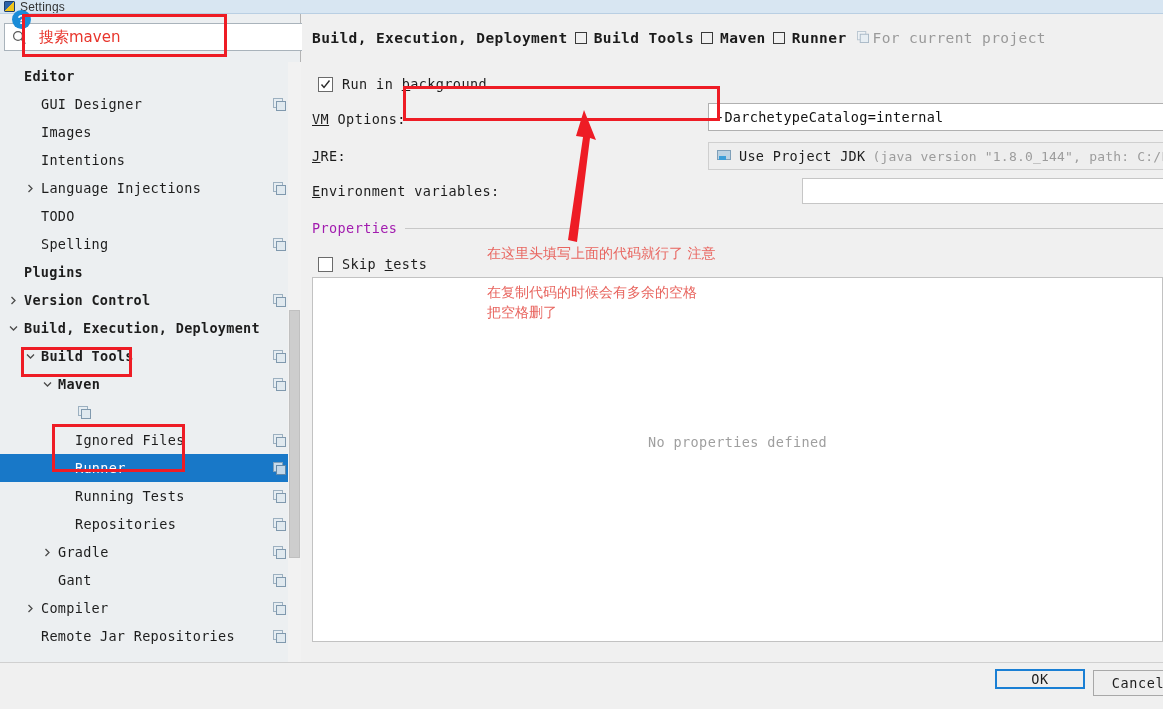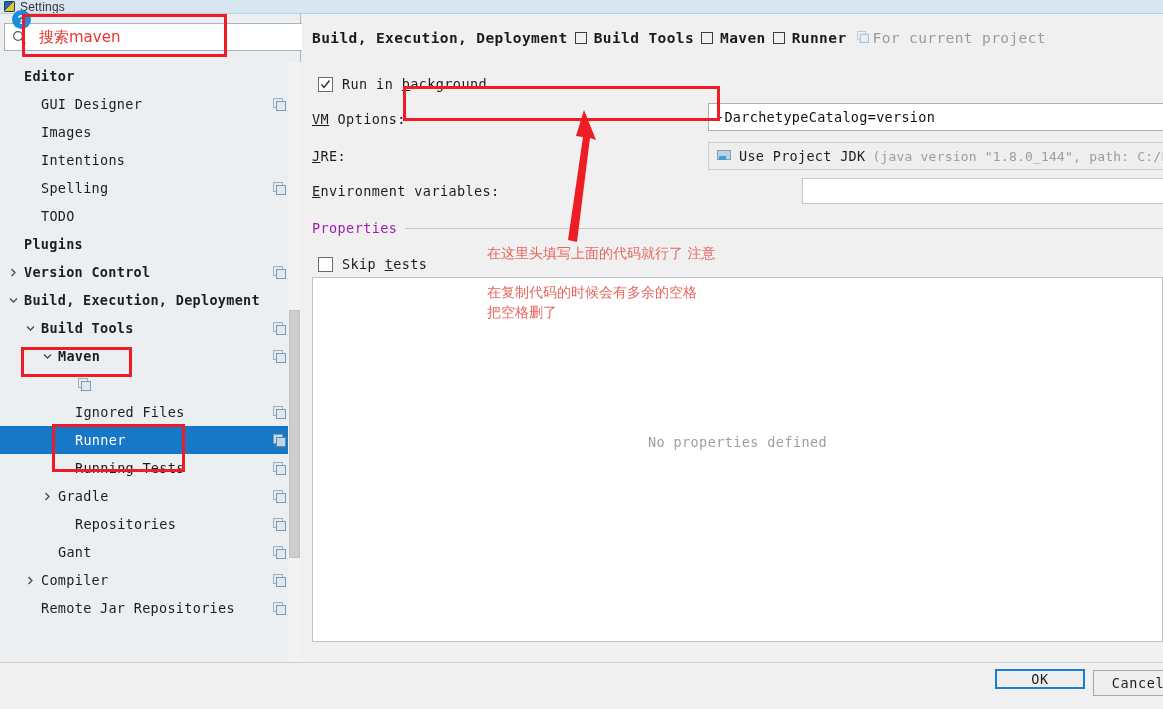--- a/index.html
+++ b/index.html
@@ -291,33 +291,47 @@
         <span class="twisty" style="margin-left: 23px;"></span>
         <span class="tlabel" style="margin-left: 4px;">Images</span>
         <span class="copyicon"></span>
       </div>
       <div class="tree-row">
         <span class="twisty" style="margin-left: 23px;"></span>
         <span class="tlabel" style="margin-left: 4px;">Intentions</span>
         <span class="copyicon"></span>
       </div>
       <div class="tree-row">
-        <span class="twisty" style="margin-left: 23px;"></span>
-        <span class="tlabel" style="margin-left: 4px;">Spelling</span>
+        <span class="twisty" style="margin-left: 23px;">
+          <svg width="9" height="9" viewBox="0 0 9 9">
+            <polyline points="2.5,1 6,4.5 2.5,8" fill="none" stroke="currentColor" stroke-width="1.3"></polyline>
+          </svg>
+        </span>
+        <span class="tlabel" style="margin-left: 4px;">Language Injections</span>
         <span class="copyicon">
           <svg width="13" height="13" viewBox="0 0 13 13">
             <rect x="0.5" y="0.5" width="9" height="9" fill="#e6edf3" stroke="#8fa6b8" stroke-width="1"></rect>
             <rect x="3.5" y="3.5" width="9" height="9" fill="#dfe8ef" stroke="#6e8ba3" stroke-width="1"></rect>
           </svg>
         </span>
       </div>
       <div class="tree-row">
         <span class="twisty" style="margin-left: 23px;"></span>
         <span class="tlabel" style="margin-left: 4px;">TODO</span>
         <span class="copyicon"></span>
+      </div>
+      <div class="tree-row">
+        <span class="twisty" style="margin-left: 23px;"></span>
+        <span class="tlabel" style="margin-left: 4px;">Spelling</span>
+        <span class="copyicon">
+          <svg width="13" height="13" viewBox="0 0 13 13">
+            <rect x="0.5" y="0.5" width="9" height="9" fill="#e6edf3" stroke="#8fa6b8" stroke-width="1"></rect>
+            <rect x="3.5" y="3.5" width="9" height="9" fill="#dfe8ef" stroke="#6e8ba3" stroke-width="1"></rect>
+          </svg>
+        </span>
       </div>
       <div class="tree-row bold">
         <span class="twisty" style="margin-left: 6px;"></span>
         <span class="tlabel" style="margin-left: 4px;">Plugins</span>
         <span class="copyicon"></span>
       </div>
       <div class="tree-row bold">
         <span class="twisty" style="margin-left: 6px;">
           <svg width="9" height="9" viewBox="0 0 9 9">
             <polyline points="2.5,1 6,4.5 2.5,8" fill="none" stroke="currentColor" stroke-width="1.3"></polyline>
@@ -401,36 +415,36 @@
         <span class="twisty" style="margin-left: 57px;"></span>
         <span class="tlabel" style="margin-left: 4px;">Running Tests</span>
         <span class="copyicon">
           <svg width="13" height="13" viewBox="0 0 13 13">
             <rect x="0.5" y="0.5" width="9" height="9" fill="#e6edf3" stroke="#8fa6b8" stroke-width="1"></rect>
             <rect x="3.5" y="3.5" width="9" height="9" fill="#dfe8ef" stroke="#6e8ba3" stroke-width="1"></rect>
           </svg>
         </span>
       </div>
       <div class="tree-row">
-        <span class="twisty" style="margin-left: 40px;">
-          <svg width="9" height="9" viewBox="0 0 9 9">
-            <polyline points="2.5,1 6,4.5 2.5,8" fill="none" stroke="currentColor" stroke-width="1.3"></polyline>
-          </svg>
-        </span>
-        <span class="tlabel" style="margin-left: 4px;">Gradle</span>
-        <span class="copyicon">
-          <svg width="13" height="13" viewBox="0 0 13 13">
-            <rect x="0.5" y="0.5" width="9" height="9" fill="#e6edf3" stroke="#8fa6b8" stroke-width="1"></rect>
-            <rect x="3.5" y="3.5" width="9" height="9" fill="#dfe8ef" stroke="#6e8ba3" stroke-width="1"></rect>
-          </svg>
-        </span>
-      </div>
-      <div class="tree-row">
         <span class="twisty" style="margin-left: 57px;"></span>
         <span class="tlabel" style="margin-left: 4px;">Repositories</span>
+        <span class="copyicon">
+          <svg width="13" height="13" viewBox="0 0 13 13">
+            <rect x="0.5" y="0.5" width="9" height="9" fill="#e6edf3" stroke="#8fa6b8" stroke-width="1"></rect>
+            <rect x="3.5" y="3.5" width="9" height="9" fill="#dfe8ef" stroke="#6e8ba3" stroke-width="1"></rect>
+          </svg>
+        </span>
+      </div>
+      <div class="tree-row">
+        <span class="twisty" style="margin-left: 40px;">
+          <svg width="9" height="9" viewBox="0 0 9 9">
+            <polyline points="2.5,1 6,4.5 2.5,8" fill="none" stroke="currentColor" stroke-width="1.3"></polyline>
+          </svg>
+        </span>
+        <span class="tlabel" style="margin-left: 4px;">Gradle</span>
         <span class="copyicon">
           <svg width="13" height="13" viewBox="0 0 13 13">
             <rect x="0.5" y="0.5" width="9" height="9" fill="#e6edf3" stroke="#8fa6b8" stroke-width="1"></rect>
             <rect x="3.5" y="3.5" width="9" height="9" fill="#dfe8ef" stroke="#6e8ba3" stroke-width="1"></rect>
           </svg>
         </span>
       </div>
       <div class="tree-row">
         <span class="twisty" style="margin-left: 40px;"></span>
         <span class="tlabel" style="margin-left: 4px;">Gant</span>
@@ -496,21 +510,21 @@
         <polyline points="1.5,5.5 4,8.5 9.5,1.5" fill="none" stroke="#2b2b2b" stroke-width="1.4"></polyline>
       </svg>
     </span>
     <span class="row-label"><span>Run in </span><span class="u">b</span><span>ackground</span></span>
   </div>
 
   <div class="form-row" id="vmopt-label">
     <span class="row-label"><span class="u">VM</span><span> Options:</span></span>
   </div>
   <div id="vmopt-field">
-    <span>-DarchetypeCatalog=version</span>
+    <span>-DarchetypeCatalog=internal</span>
   </div>
 
   <div class="form-row" id="jre-label">
     <span class="row-label"><span class="u">J</span><span>RE:</span></span>
   </div>
   <div id="jre-field">
     <span class="jdkicon">
       <svg width="15" height="14" viewBox="0 0 15 14">
         <rect x="0.5" y="1.5" width="13" height="9" fill="#bcd2e2" stroke="#7f9fb8" stroke-width="1"></rect>
         <rect x="2" y="7" width="7" height="4" fill="#3d9ed8"></rect>

